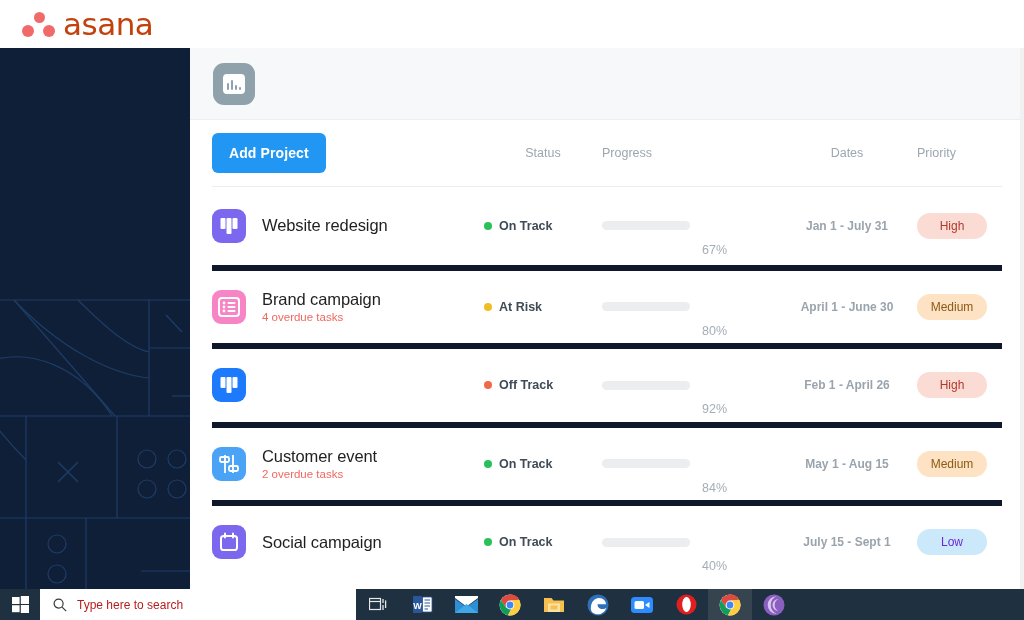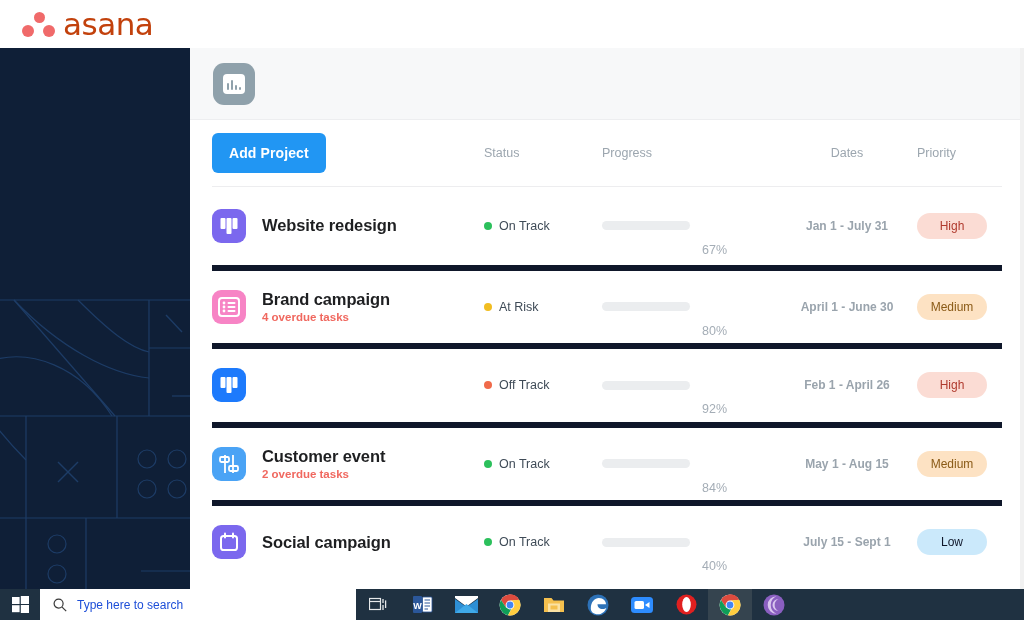--- a/index.html
+++ b/index.html
@@ -63,77 +63,77 @@
   .table { padding:0 22px 0 22px; }
   .thead {
     height:66px; display:flex; align-items:center;
   }
   .addbtn {
     background:#2196f3; color:#fff; border:none; border-radius:6px;
     font-size:14px; font-weight:700; padding:12px 17px; cursor:pointer;
     font-family:"Liberation Sans", sans-serif; letter-spacing:0.1px;
   }
   .col-name     { width:272px; flex:none; }
-  .col-status   { width:118px; flex:none; }
+  .col-status   { width:118px; flex:none;text-align:center; }
   .col-progress { width:175px; flex:none; }
   .col-dates    { width:140px; flex:none; text-align:center;font-weight:bold; }
   .col-priority { width:100px; flex:none; display:flex; justify-content:flex-start; }
   .col-owner    { width:47px;  flex:none; display:flex; justify-content:center; }
 
   .th { font-size:12.5px; color:#9ca6af; font-weight:400; }
 
   .row {
     height:78.5px; display:flex; align-items:center;
     border-top:6px solid #0f172a;
   }
   .row:first-of-type { border-top:1px solid #ededef; }
 
-  .namecell { display:flex; align-items:center; gap:16px;font-weight:bold; }
+  .namecell { display:flex; align-items:center; gap:16px; }
   .picon {
     width:34px; height:34px; border-radius:9px; flex:none;
     display:flex; align-items:center; justify-content:center;
   }
   .ptexts { display:flex; flex-direction:column; gap:2px; }
   .pname { font-size:16.5px; color:#1e1f21; letter-spacing:-0.1px; white-space:nowrap; }
   .psub  { font-size:11.5px; color:#f0685f; }
 
   .status { display:flex; align-items:center; gap:7px; }
   .dot { width:8px; height:8px; border-radius:50%; flex:none; }
-  .status-label { font-size:12.5px; font-weight:400; color:#3f4b57; }
+  .status-label { font-size:12.5px; font-weight:700; color:#3f4b57; }
 
   .progwrap { display:flex; align-items:center; gap:12px; }
   .track { width:88px; height:9px; border-radius:5px; background:#ebedef; overflow:hidden; }
   .fill  { height:9px; border-radius:5px;
            background:linear-gradient(90deg,#29c4e8 0%,#2aa9ef 100%); }
   .pct { font-size:12.5px; color:#a4adb6;margin-top:48px; }
 
   .dates { font-size:12px; color:#9aa4ad; white-space:nowrap; }
 
   .badge {
     border-radius:13px; padding:6px 0; width:70px; text-align:center;
     font-size:12px; font-weight:400;
   }
   .badge.high   { background:#fbdcd4; color:#b03a2e; }
   .badge.medium { background:#fde2c3; color:#8a5a16; }
-  .badge.low    { background:#cbe9fb; color:#0f172a; }
+  .badge.low    { background:#cbe9fb; color:#6d28d9; }
 
   
   .taskbar {
     position:absolute; left:0; bottom:0; width:1024px; height:31px;
     background:#1f3141; display:flex; align-items:center;
   }
   .startbtn {
     width:40px; height:31px; display:flex; align-items:center; justify-content:center;
     flex:none;
   }
   .searchbox {
     width:316px; height:31px; background:#ffffff; display:flex; align-items:center;
     gap:10px; padding-left:13px; flex:none;
   }
-  .searchbox .ph { font-size:12px; color:#1d4ed8; }
+  .searchbox .ph { font-size:12px; color:#b91c1c; }
   .taskview { width:44px; height:31px; display:flex; align-items:center; justify-content:center; flex:none; }
   .tbicons { display:flex; align-items:center; height:31px; }
   .tbicon {
     width:44px; height:31px; display:flex; align-items:center; justify-content:center;
   }
   .tbicon.active { background:#35444f; }
   .scrollbar-right {
     position:absolute; right:0; top:48px; width:4px; height:541px; background:#f1f1f1;
   }
 </style>

